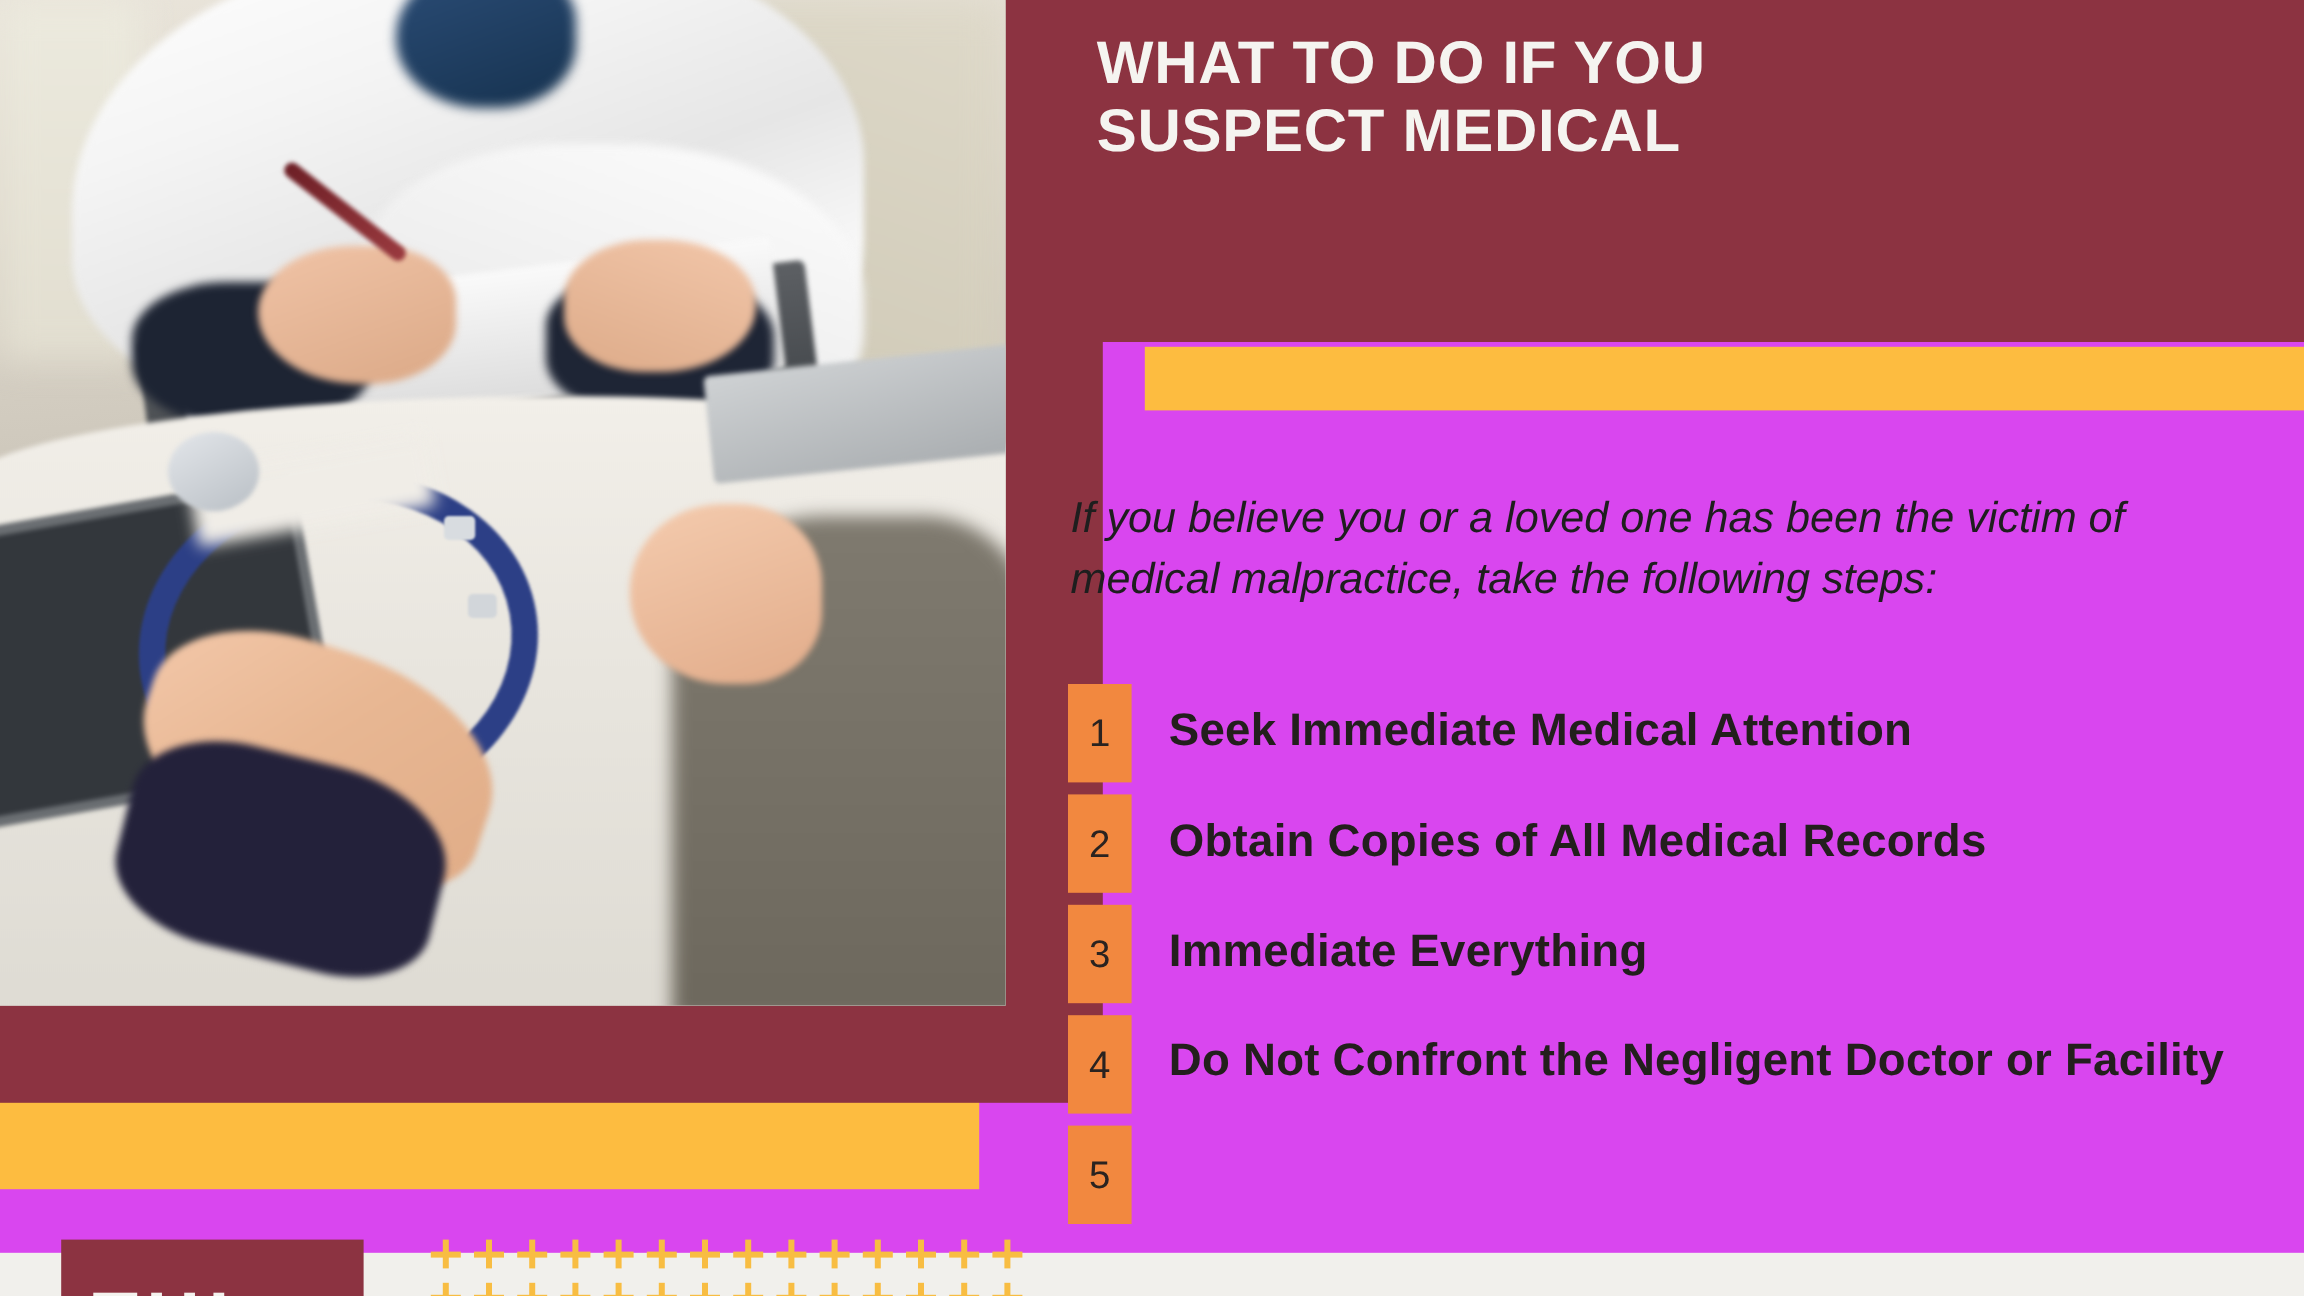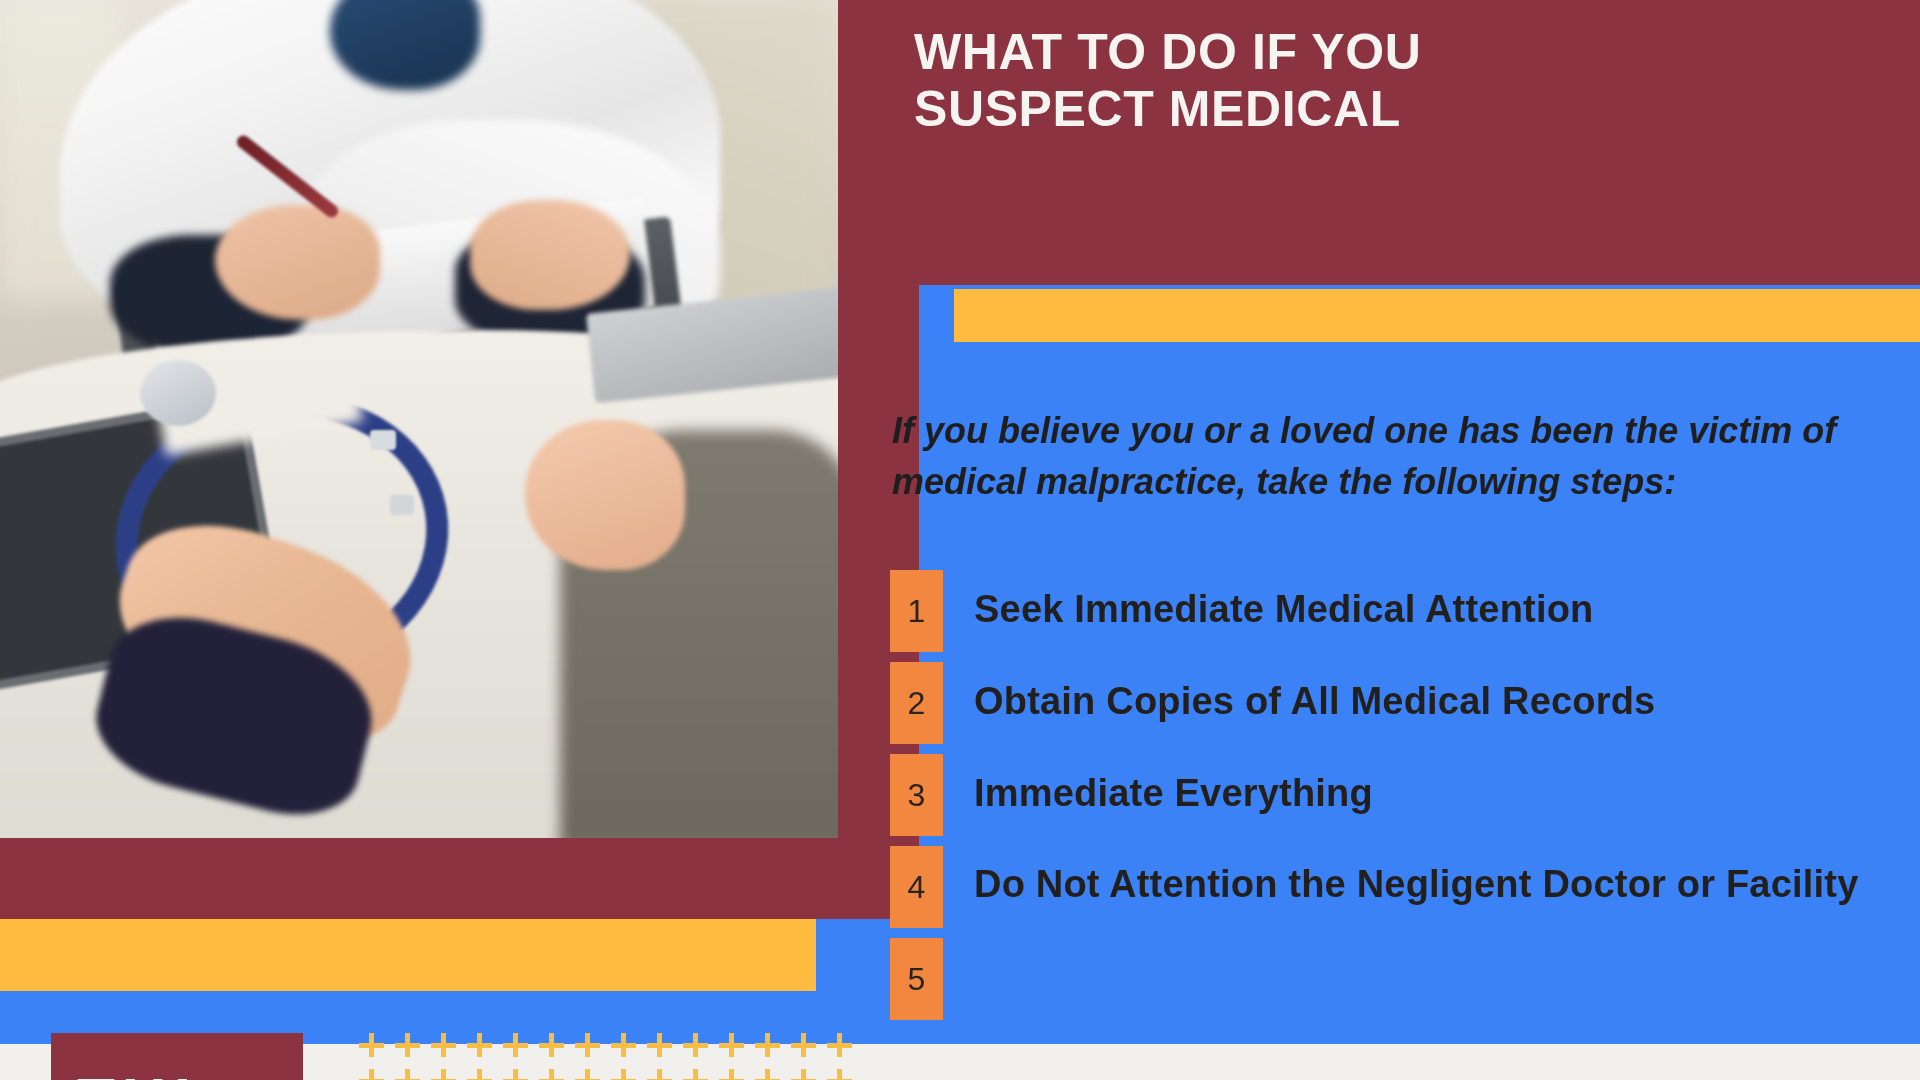--- a/index.html
+++ b/index.html
@@ -10,21 +10,21 @@
     width: 1920px;
     height: 1080px;
     overflow: hidden;
     background: #f1f0ec;
     font-family: "Liberation Sans", sans-serif;
   }
   #stage {
     position: relative;
     width: 1920px;
     height: 1044px;
-    background: #3b82f6;
+    background: #d946ef;
   }
 
   
   .frame-yellow {
     position: absolute;
     left: 0; top: 0;
     width: 816px; height: 991px;
     background: #fdbc40;
   }
   .frame-maroon {
@@ -305,21 +305,20 @@
   }
   .intro {
     position: absolute;
     left: 892px; top: 405px;
     width: 1000px;
     font-family: "Liberation Sans", sans-serif;
     font-style: italic;
     font-size: 36px;
     line-height: 1.42;
     color: #1e1e1e;
-    font-weight: bold;
   }
   .steps {
     position: absolute;
     left: 890px; top: 570px;
     width: 1010px;
   }
   .step {
     display: flex;
     align-items: flex-start;
     margin-bottom: 10px;
@@ -433,20 +432,20 @@
     <div class="step">
       <div class="step-num">2</div>
       <div class="step-label">Obtain Copies of All Medical Records</div>
     </div>
     <div class="step">
       <div class="step-num">3</div>
       <div class="step-label">Immediate Everything</div>
     </div>
     <div class="step">
       <div class="step-num">4</div>
-      <div class="step-label two-line">Do Not Attention the Negligent Doctor or Facility</div>
+      <div class="step-label two-line">Do Not Confront the Negligent Doctor or Facility</div>
     </div>
     <div class="step">
       <div class="step-num">5</div>
     </div>
   </div>
 
 </div>
 
 </body></html>

